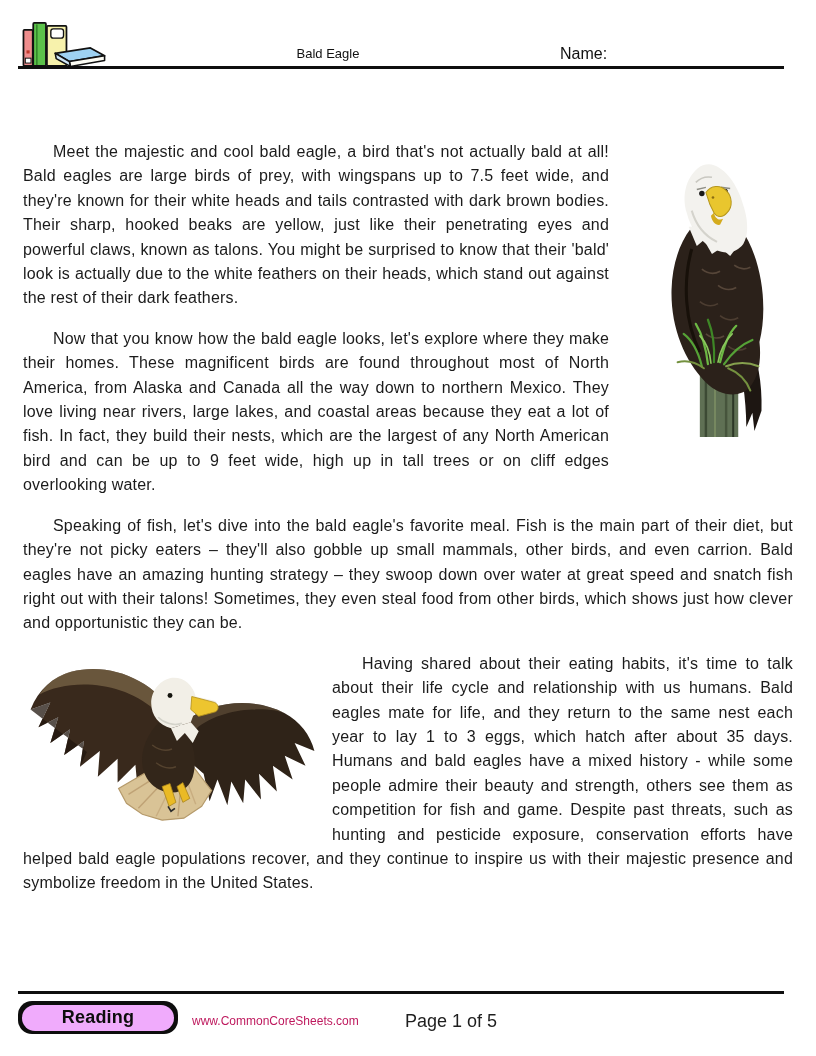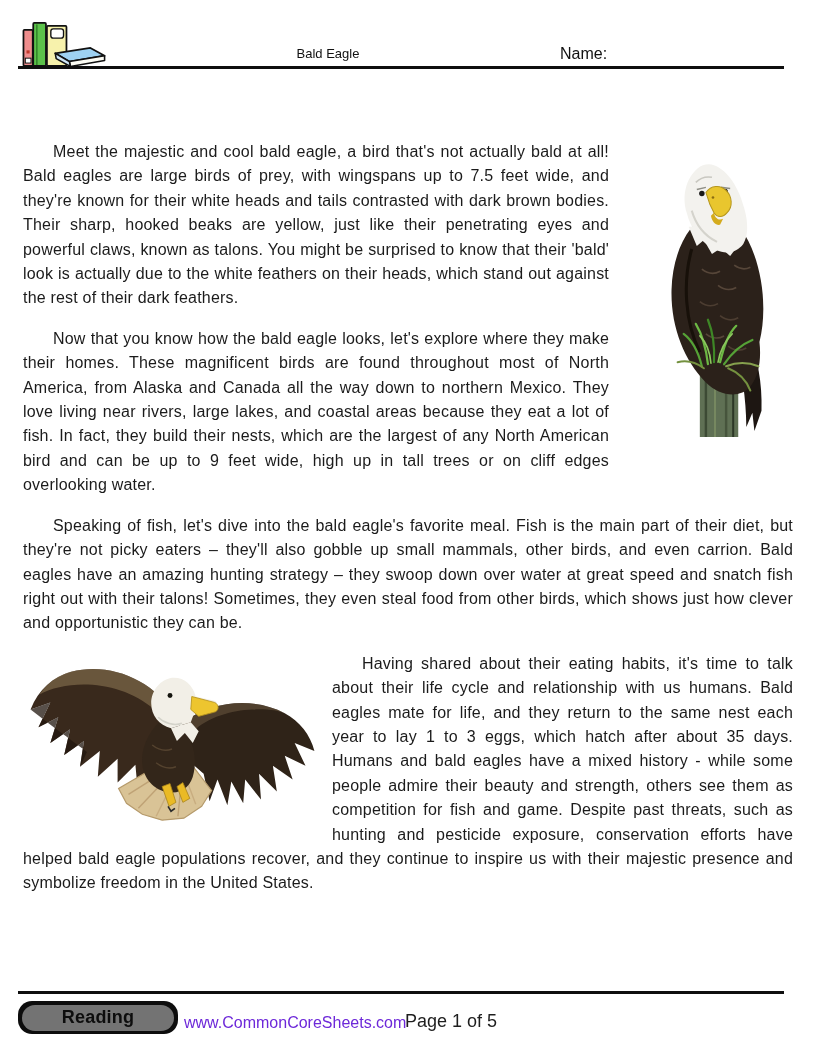--- a/index.html
+++ b/index.html
@@ -34,25 +34,25 @@
     float:left;width:297px;height:188px;margin:0 12px 2px 0;position:relative;
   }
   .eagle-flying-box svg{position:absolute;left:2px;top:2px;}
   
   .footer-rule{position:absolute;left:18px;top:991px;width:766px;height:2.6px;background:#0f0f0f;}
   .badge-outer{
     position:absolute;left:18px;top:1001px;width:160px;height:33px;
     background:#0d0d0d;border-radius:14px;
   }
   .badge-inner{
-    position:absolute;left:4px;top:3.5px;right:4px;bottom:3.5px;background:#737373;
+    position:absolute;left:4px;top:3.5px;right:4px;bottom:3.5px;background:#f0abfc;
     border-radius:13px;display:flex;align-items:center;justify-content:center;
     font-size:18px;font-weight:bold;color:#0d0d0d;letter-spacing:0.2px;
   }
-  .footer-site{position:absolute;left:184px;top:1014px;font-size:16px;color:#6d28d9;}
+  .footer-site{position:absolute;left:192px;top:1014px;font-size:12px;color:#be185d;}
   .footer-page{position:absolute;left:405px;top:1011px;font-size:18px;color:#1e1e1e;}
 </style>
 </head>
 <body>
 
 <div class="logo-box">
   <svg width="86" height="47" viewBox="0 0 88 48">
     <rect x="1.5" y="10" width="9.5" height="37" rx="1" fill="#ef8d8d" stroke="#111" stroke-width="1.8"></rect>
     <rect x="3.4" y="39" width="5.8" height="5" fill="#ffffff" stroke="#111" stroke-width="1"></rect>
     <rect x="4.6" y="31" width="3.2" height="3.2" fill="#c0392b"></rect>

